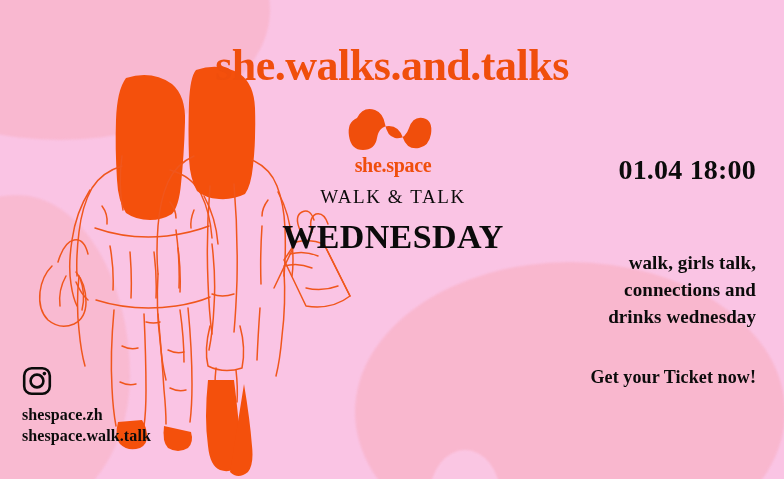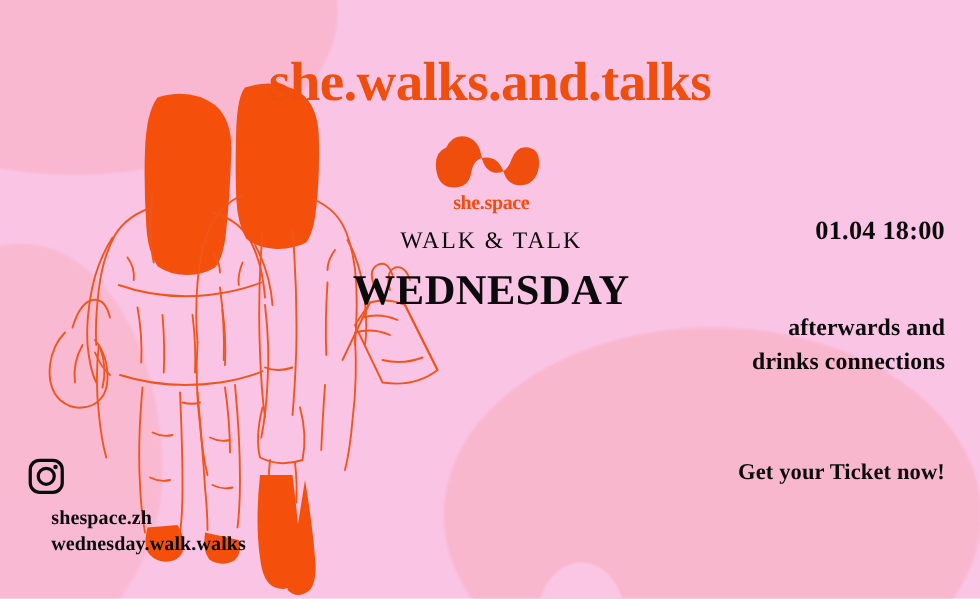--- a/index.html
+++ b/index.html
@@ -92,21 +92,21 @@
     left: 248px;
     top: 104px;
     width: 290px;
     text-align: center;
   }
   #logo-mark { display: block; margin: 0 auto; }
   #logo-wordmark {
     display: block;
     margin-top: 2px;
     color: #f04e0c;
-    font-size: 16px;
+    font-size: 20px;
     font-weight: 700;
     letter-spacing: -0.3px;
     line-height: 1.1;
   }
   #event-day {
     display: block;
     margin-top: 14px;
     color: #0b0b0b;
     font-size: 34px;
     font-weight: 700;
@@ -127,25 +127,24 @@
   #info-column {
     position: absolute;
     right: 28px;
     top: 152px;
     width: 300px;
     text-align: right;
     color: #0b0b0b;
   }
   .info-when, .info-where {
     display: block;
-    font-size: 21px;
+    font-size: 28px;
     font-weight: 700;
     line-height: 1.28;
     letter-spacing: 0.2px;
-    margin-top: 19px;
   }
   #description {
     position: absolute;
     right: 28px;
     top: 250px;
     width: 310px;
     text-align: right;
     color: #0b0b0b;
     font-size: 19px;
     font-weight: 700;
@@ -185,21 +184,20 @@
     top: 366px;
   }
   #instagram-icon { display: block; }
   .handle {
     display: block;
     color: #0b0b0b;
     font-size: 16px;
     font-weight: 700;
     line-height: 1.33;
     letter-spacing: 0.1px;
-    margin-left: 19px;
   }
   #handle-primary { margin-top: 8px; }
 </style>
 </head>
 <body>
 
 <div id="poster">
 
   <div class="blob" id="blob-topleft"></div>
   <div class="blob" id="blob-left"></div>
@@ -306,31 +304,32 @@
     <span id="logo-wordmark">she.space</span>
     <span id="event-kind">WALK &amp; TALK</span>
     <span id="event-day">WEDNESDAY</span>
   </div>
 
   <div id="info-column">
     <span class="info-when">01.04 18:00</span>
   </div>
 
   <div id="description">
-    <span>afterwards and</span>
-    <span>drinks connections</span>
+    <span>walk, girls talk,</span>
+    <span>connections and</span>
+    <span>drinks wednesday</span>
   </div>
 
   <div id="cta">
     <span id="cta-ticket">Get your Ticket now!</span>
   </div>
 
   <div id="social">
     <svg id="instagram-icon" width="30" height="30" viewBox="0 0 30 30">
       <rect x="2.2" y="2.2" width="25.6" height="25.6" rx="7.5" ry="7.5" fill="none" stroke="#0b0b0b" stroke-width="2.6"></rect>
       <circle cx="15" cy="15" r="6.4" fill="none" stroke="#0b0b0b" stroke-width="2.6"></circle>
       <circle cx="22.4" cy="7.6" r="1.8" fill="#0b0b0b"></circle>
     </svg>
     <span class="handle" id="handle-primary">shespace.zh</span>
-    <span class="handle" id="handle-secondary">wednesday.walk.walks</span>
+    <span class="handle" id="handle-secondary">shespace.walk.talk</span>
   </div>
 
 </div>
 
 </body></html>

